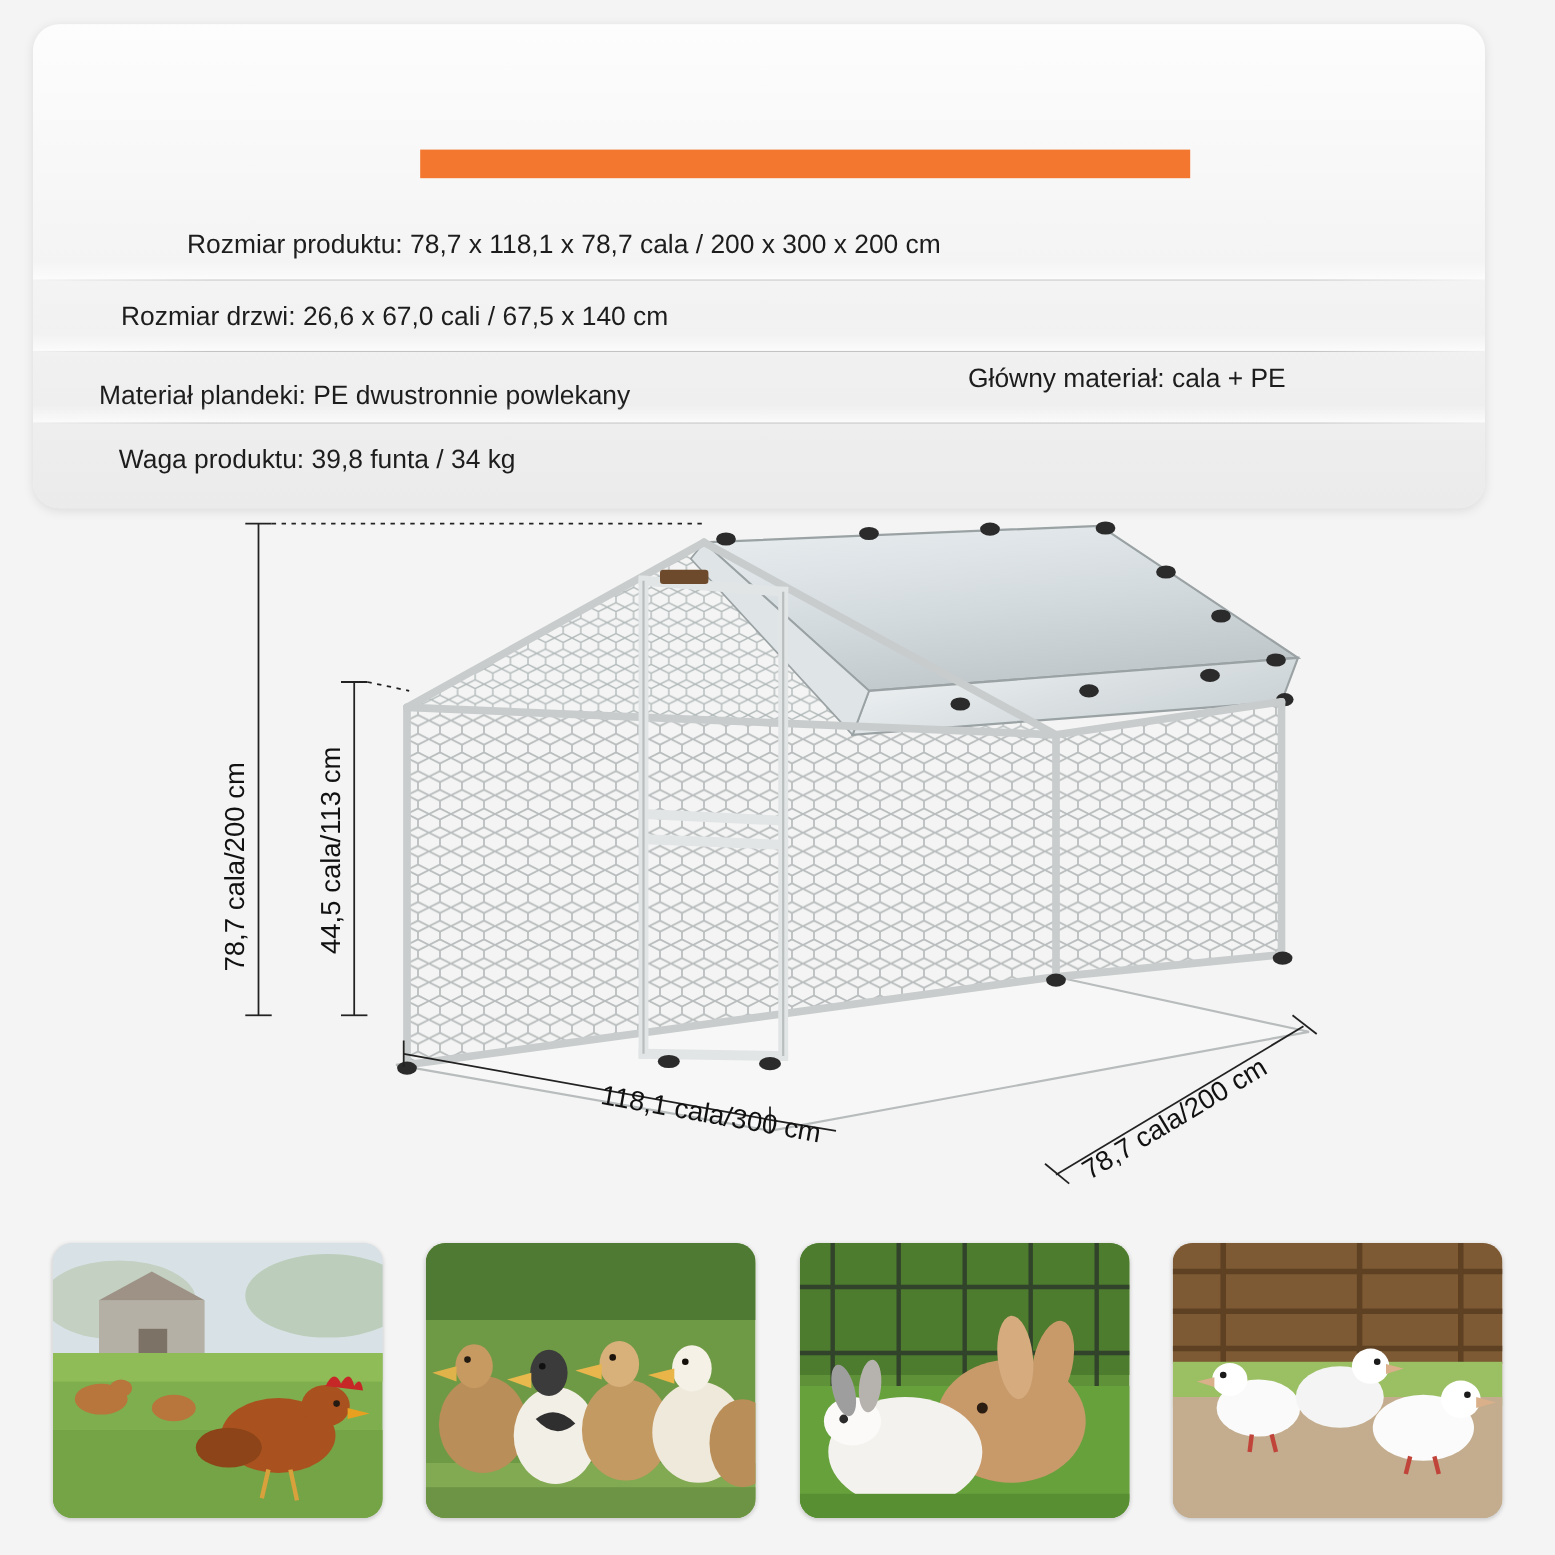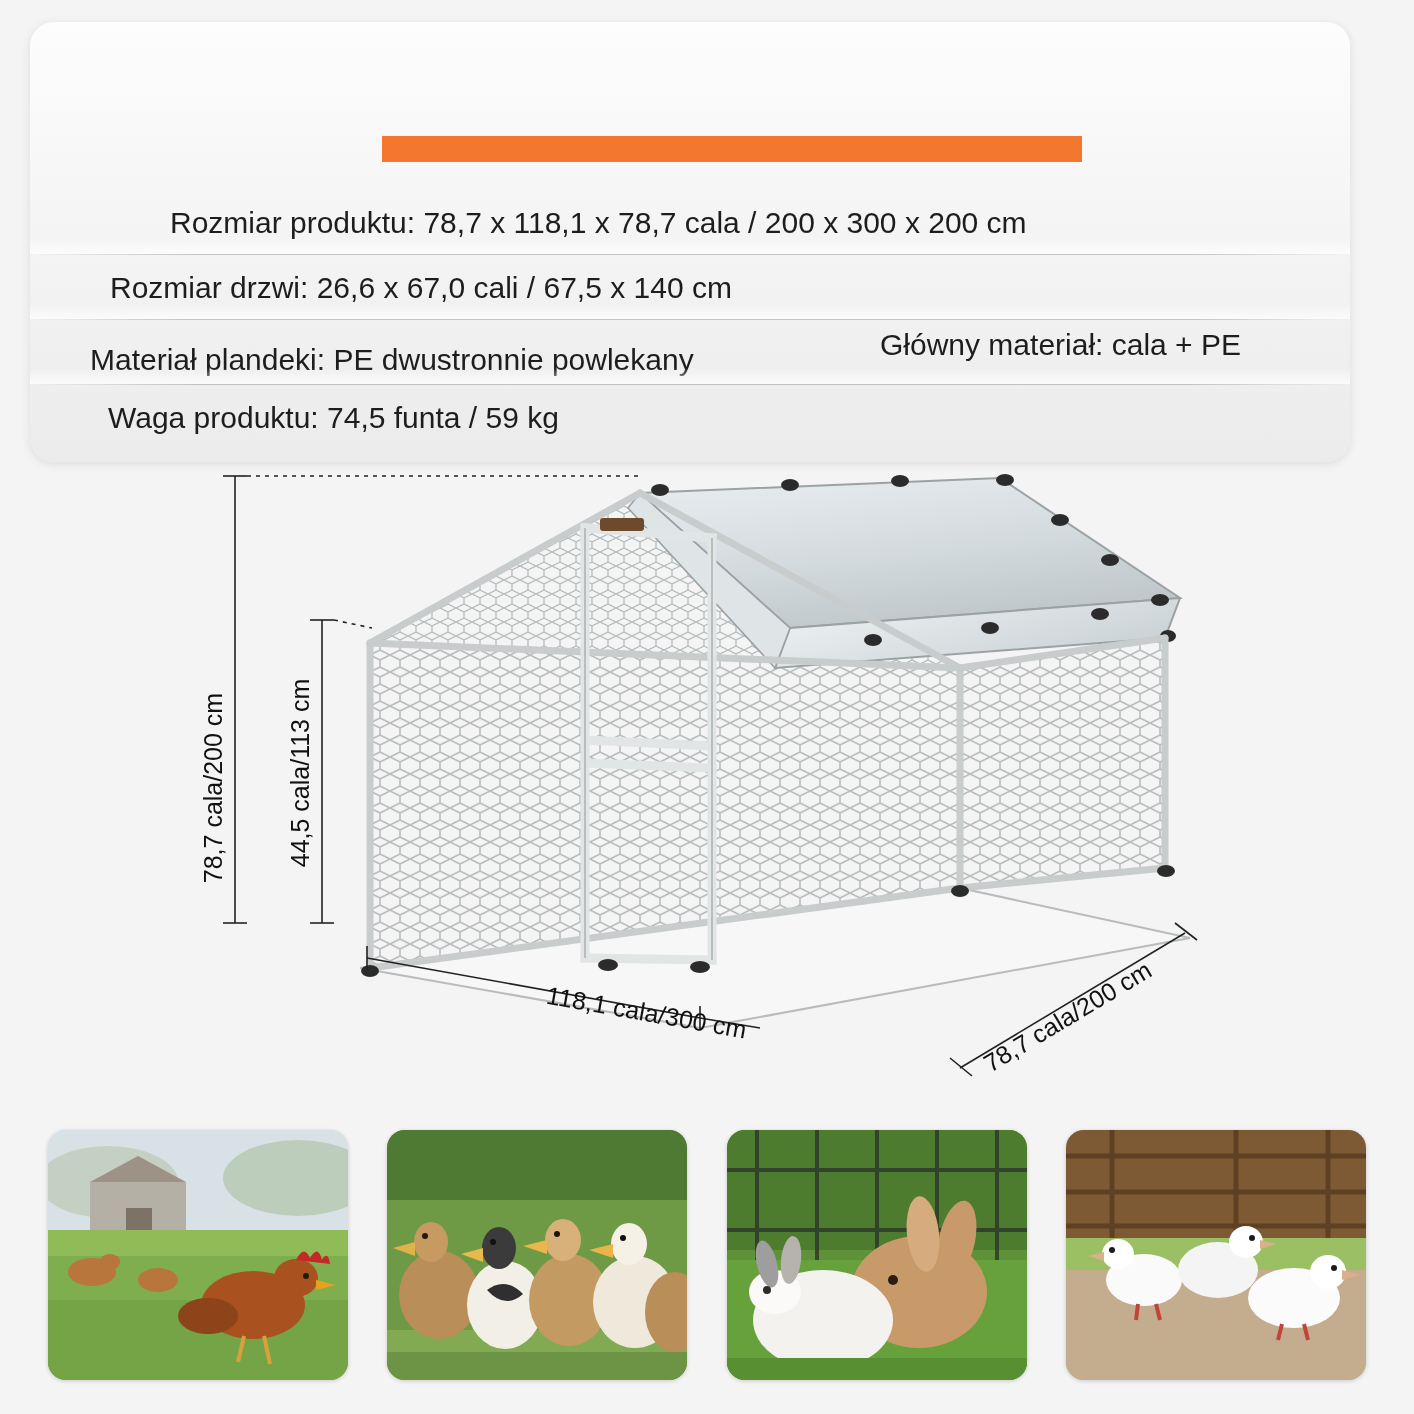--- a/index.html
+++ b/index.html
@@ -42,21 +42,21 @@
   }
   .spec-rows {
     position:absolute;
     left:0; right:0; top:168px;
   }
   .spec-row {
     position:relative;
     height:65px;
     display:flex;
     align-items:center;
-    font-size:30px;
+    font-size:24px;
     color:#1d1d1d;
     padding-left:80px;
   }
   .spec-row.r1 { padding-left:140px; }
   .spec-row.r3 { padding-left:60px; }
   .spec-row.r4 { padding-left:78px; }
   .spec-row .sep-line {
     position:absolute;
     left:0; right:0; bottom:0;
     height:1px;
@@ -127,21 +127,21 @@
     <div class="spec-row r3">
       <div class="spec-row-split">
         <span class="left">Materiał plandeki: PE dwustronnie powlekany</span>
         <span>Główny materiał: cala + PE</span>
       </div>
       <span class="sep-line"></span>
       <span class="sep-glow"></span>
     </div>
 
     <div class="spec-row r4">
-      <span>Waga produktu: 74,5 funta / 59 kg</span>
+      <span>Waga produktu: 39,8 funta / 34 kg</span>
     </div>
 
   </div>
 </div>
 
 <div class="diagram">
 <svg width="1414" height="650" viewBox="0 0 1414 650" xmlns="http://www.w3.org/2000/svg">
   <defs>
     <pattern id="mesh" width="20" height="17" patternUnits="userSpaceOnUse">
       <path d="M10 0 L20 5 L20 12 L10 17 L0 12 L0 5 Z" fill="none" stroke="#b9bdbd" stroke-width="1.6"></path>

